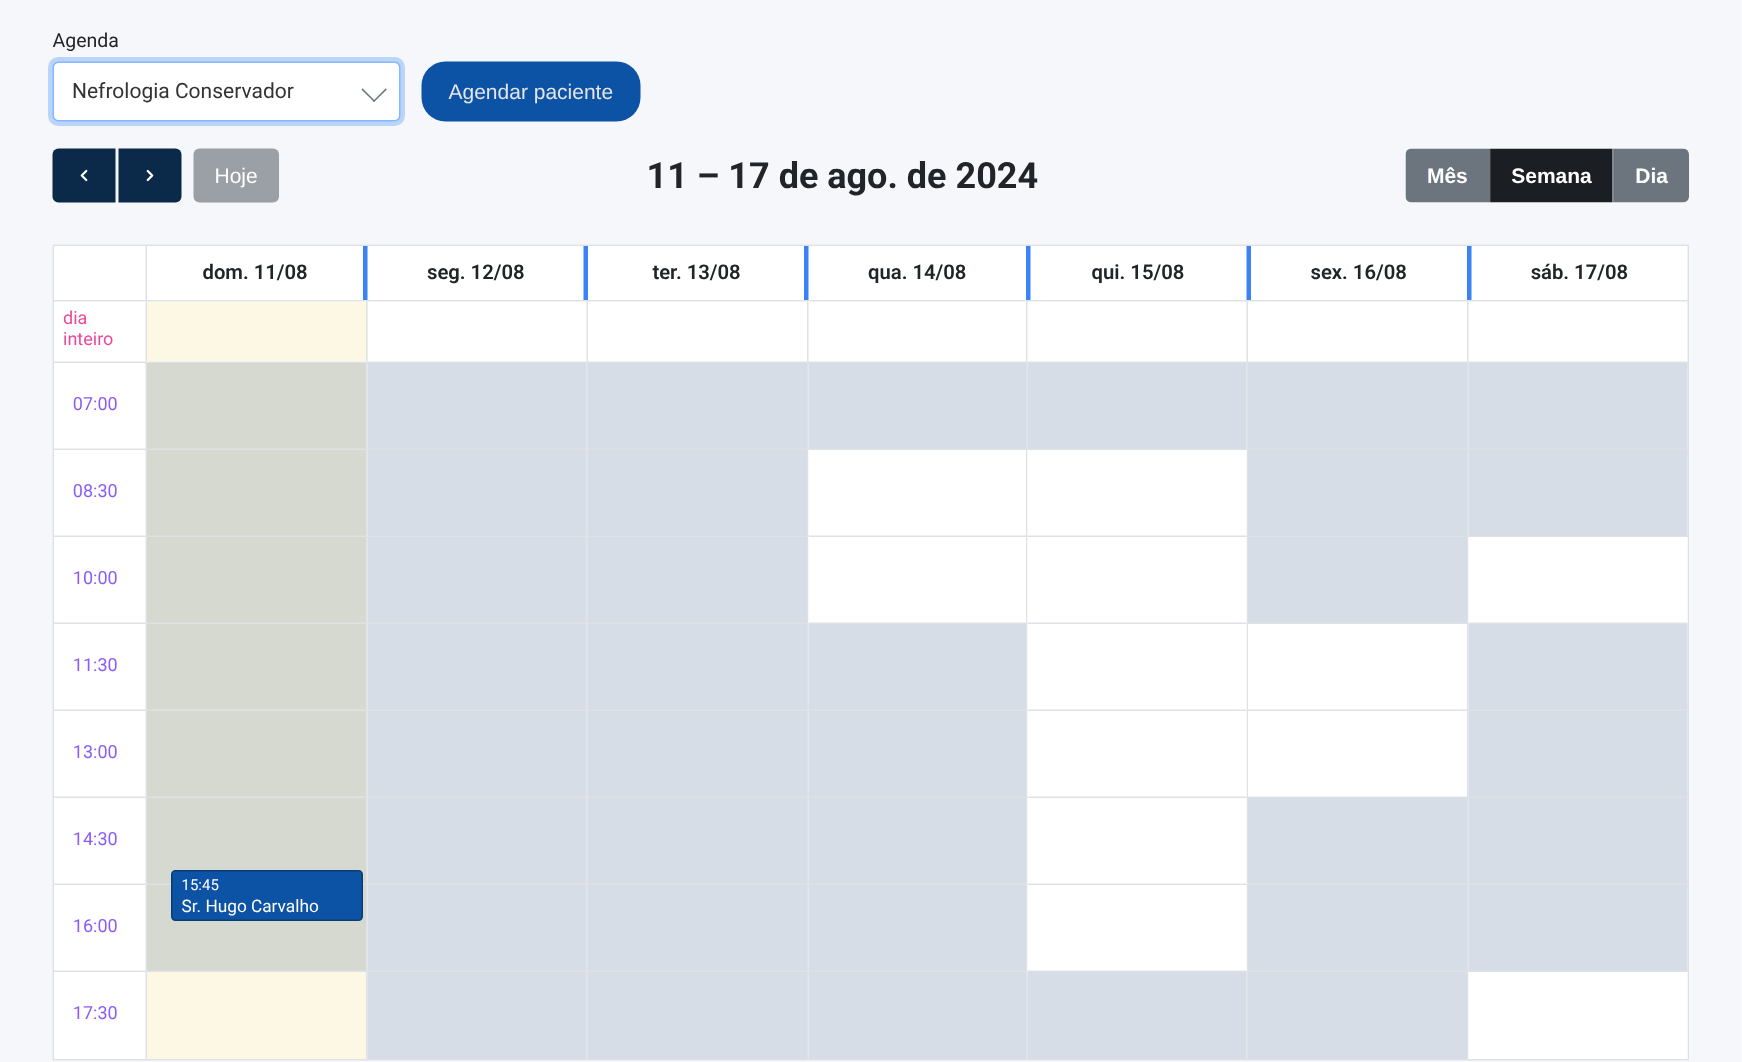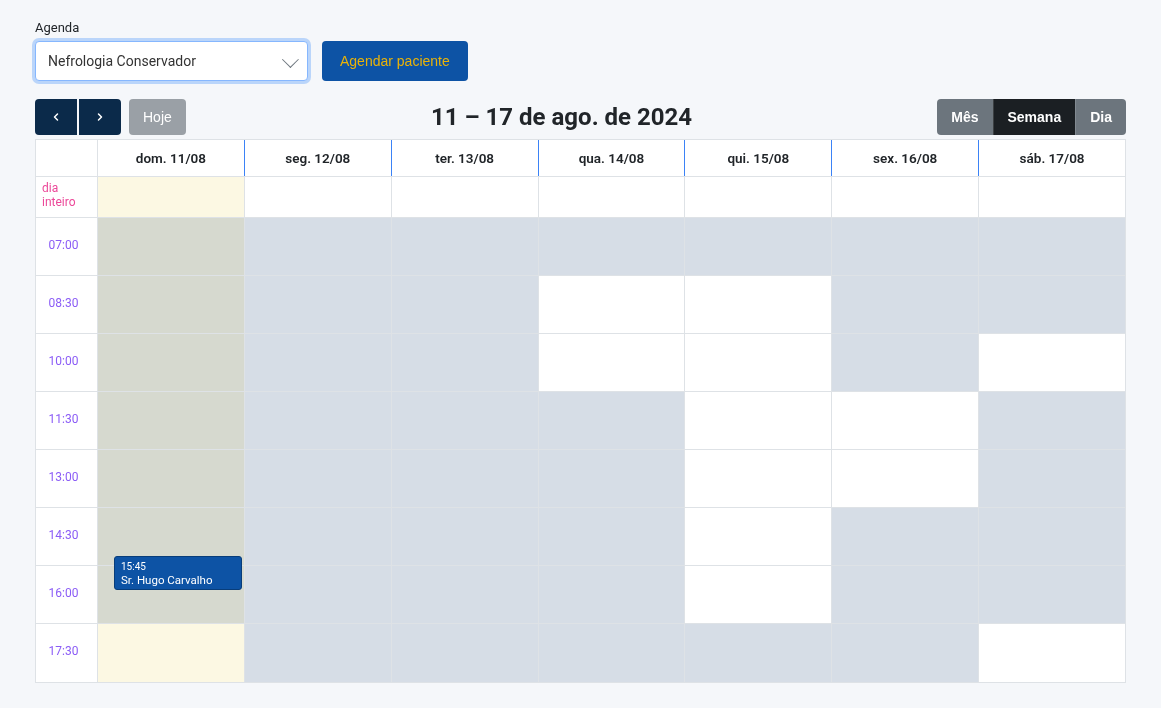--- a/index.html
+++ b/index.html
@@ -7,50 +7,50 @@
     font-family: -apple-system, BlinkMacSystemFont, "Segoe UI", Roboto, Arial, sans-serif;
     background: #f5f7fa;
     padding: 20px 35px;
     font-size: 14px;
     color: #212529;
   }
   .label { font-size: 13px; margin-bottom: 6px; color: #212529; }
   .top-row { display: flex; gap: 14px; align-items: center; margin-bottom: 18px; }
   .select-wrap {
     position: relative;
-    width: 273px;
+    width: 232px;
     background: #fff;
     border: 1px solid #ced4da;
     border-radius: 4px;
     height: 40px;
     display: flex;
     align-items: center;
     padding: 0 12px;
     box-shadow: 0 0 0 3px rgba(13,110,253,0.25);
     border-color: #86b7fe;
   }
   .select-wrap .value { flex: 1; color: #333; font-size: 14px; }
   .chevron-down {
     width: 12px; height: 12px;
     display:inline-block;
     border-right:1.5px solid #6c757d;
     border-bottom:1.5px solid #6c757d;
     transform: rotate(45deg) translateY(-2px);
   }
   .btn-primary {
     background: #0d53a5;
-    color: #eab308;
+    color: #e5e5e5;
     border: none;
-    border-radius: 4px;
+    border-radius: 16px;
     height: 40px;
     padding: 0 18px;
     font-size: 14px;
     cursor: pointer;
   }
-  .nav-row { display: flex; align-items: center; margin-bottom: 4px; }
+  .nav-row { display: flex; align-items: center; margin-bottom: 28px; }
   .nav-btns { display:flex; gap:2px; }
   .nav-btn {
     background: #0b2a4a;
     color:#fff;
     width: 42px; height: 36px;
     display:flex; align-items:center; justify-content:center;
     cursor:pointer;
     border:none;
   }
   .nav-btn:first-child { border-radius:4px 0 0 4px; }
@@ -91,21 +91,21 @@
     background:#fff;
     width:100%;
   }
   .cal-head { display:flex; border-bottom:1px solid #dee2e6; }
   .time-col-head {
     width:62px;
     border-right:1px solid #dee2e6;
   }
   .day-head {
     flex:1;
-    border-right:1px solid #3b82f6;
+    border-right:3px solid #3b82f6;
     padding:10px 0;
     text-align:center;
     font-weight:600;
     font-size:13.5px;
   }
   .day-head:last-child { border-right:none; }
   .allday-row { display:flex; border-bottom:1px solid #dee2e6; }
   .allday-label {
     width:62px;
     border-right:1px solid #dee2e6;

